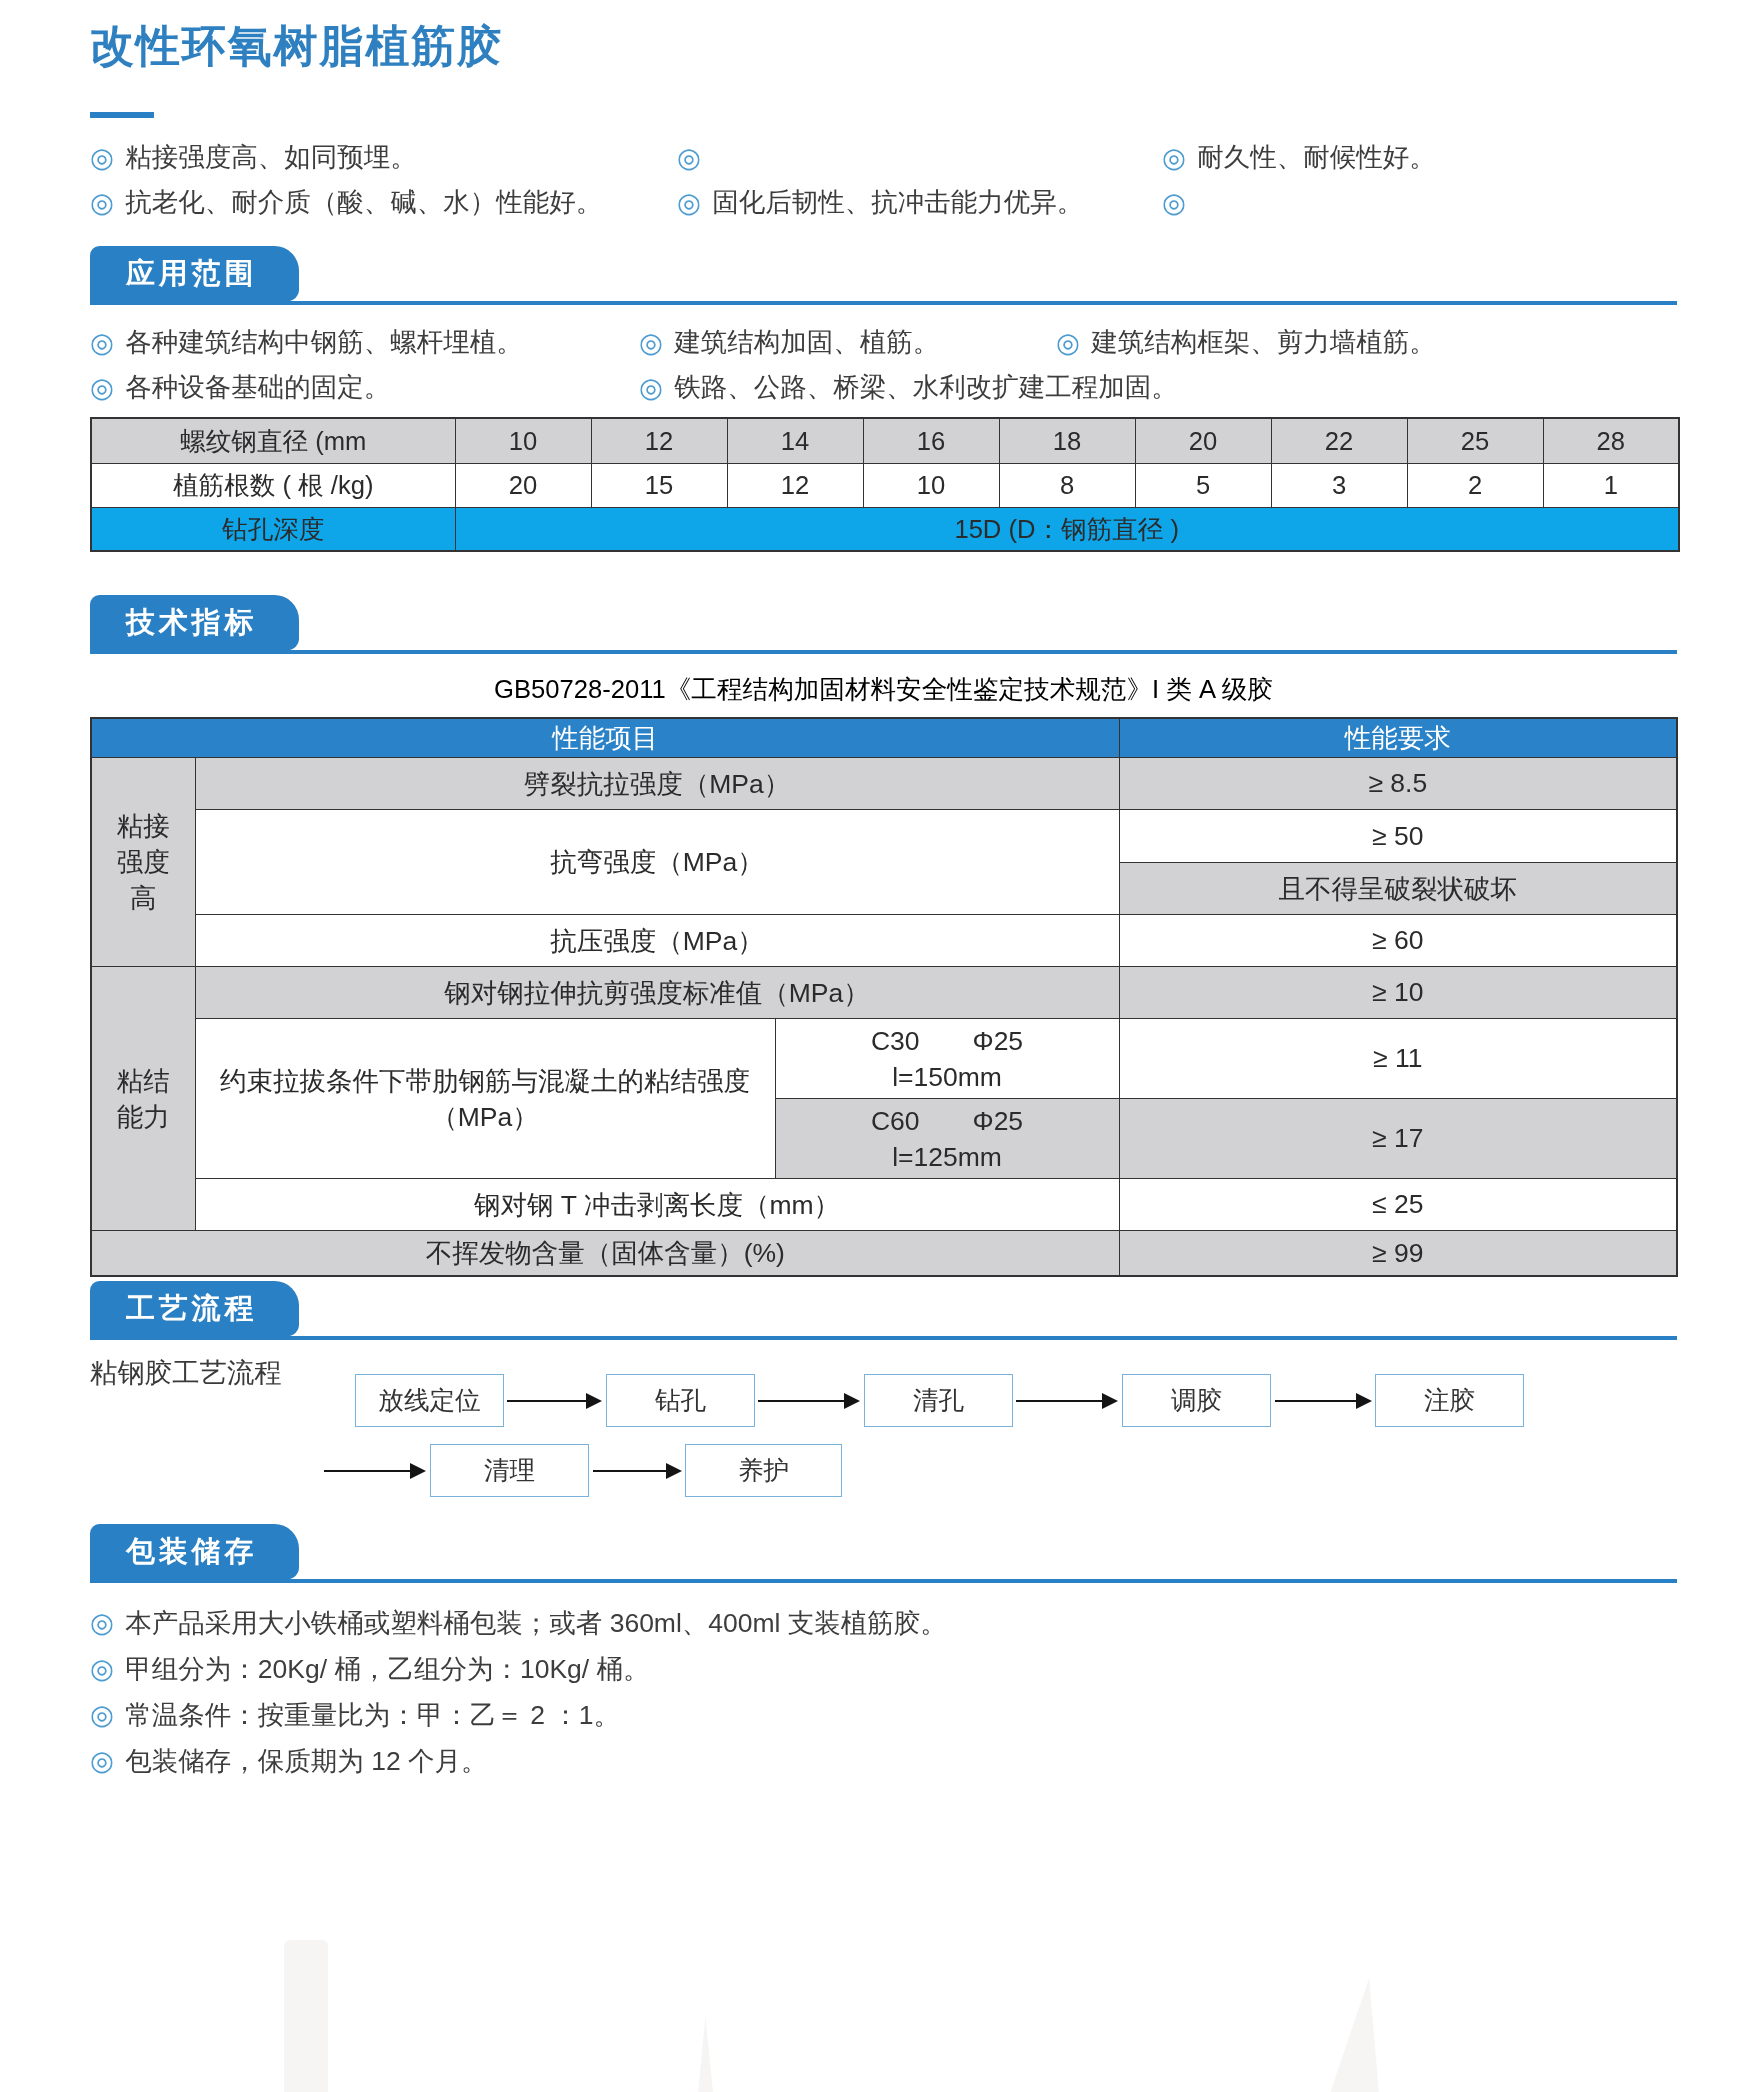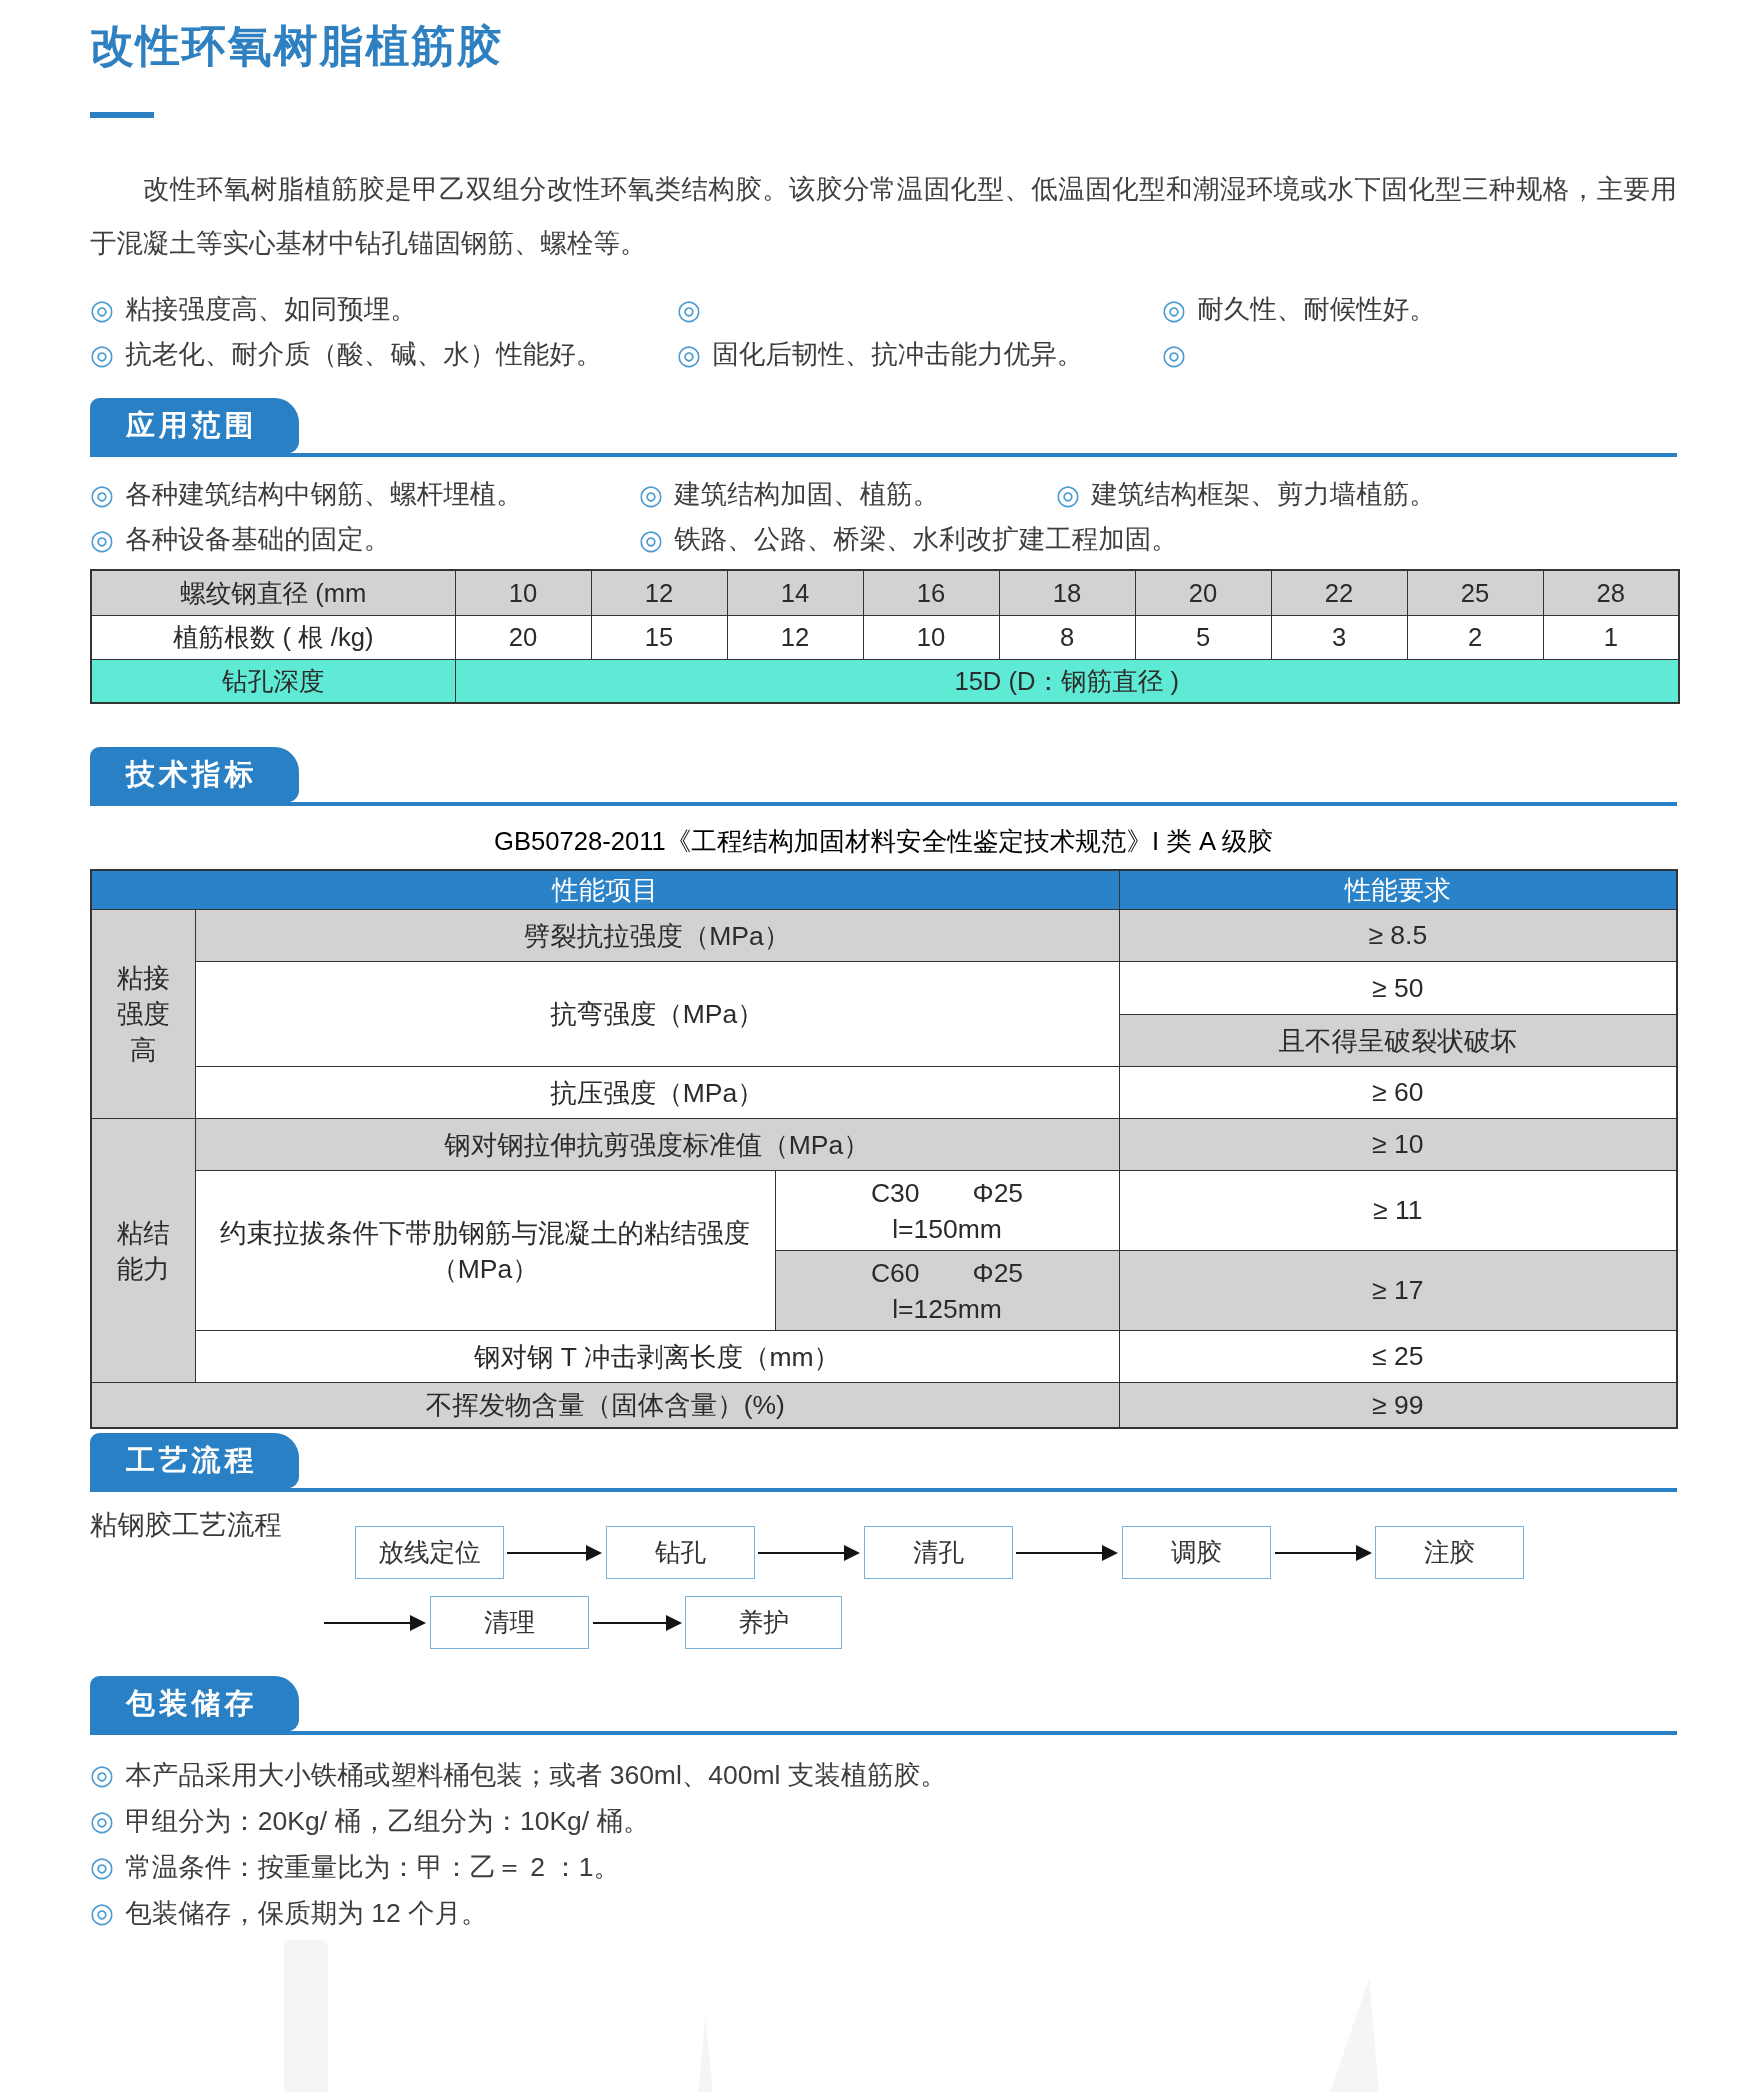--- a/index.html
+++ b/index.html
@@ -30,21 +30,21 @@
   .apps-grid{ display:grid; grid-template-columns:549px 417px 1fr; padding-top:15px; }
   .span-2{ grid-column:2 / 4; }
 
   
   .dosage-title{ margin-top:13.2px; font-size:25.6px; font-weight:bold; color:#2f2f2f; line-height:35px; }
   table{ border-collapse:collapse; table-layout:fixed; }
   .dosage{ margin-top:7.6px; width:1587px; border:2.8px solid #333; font-size:25.6px; color:#2b2b2b; }
   .dosage td{ border:1.9px solid #333; text-align:center; padding:0 3.8px; }
   .dosage tr:nth-child(1) td{ height:45px; background:#d2d2d4; }
   .dosage tr:nth-child(2) td{ height:44px; background:#ffffff; }
-  .dosage tr:nth-child(3) td{ height:44px; background:#5eead4; }
+  .dosage tr:nth-child(3) td{ height:44px; background:#0ea5e9; }
 
   
   .gb-line{ margin-top:17px; text-align:center; font-size:25.6px; color:#000000; line-height:36px; }
   .specs{ margin-top:9.5px; width:1587px; border:2.8px solid #333; font-size:26.5px; color:#2b2b2b; }
   .specs th,.specs td{ border:1.9px solid #333; text-align:center; vertical-align:middle; padding:0 16px; }
   .specs th{ background:#2a82c8; color:#fff; font-weight:normal; font-size:26.5px; height:40px; }
   .specs .g{ background:#d2d2d4; }
   .specs .w{ background:#ffffff; }
   .specs .cond-line{ display:block; line-height:36px; }
 
@@ -67,21 +67,20 @@
   .wm-center{ left:698px; top:2016px; width:15px; height:77px; clip-path:polygon(50% 0,100% 100%,0 100%); }
   .wm-right{ left:1330px; top:1978px; width:49px; height:115px; clip-path:polygon(80% 0,100% 100%,0 100%); }
 </style>
 </head>
 <body>
 
 <div class="page">
 
   <h1 class="doc-title">改性环氧树脂植筋胶</h1>
   <div class="title-dash"></div>
-  <p class="intro">改性环氧树脂植筋胶是甲乙双组分改性环氧类结构胶。该胶分常温固化型、低温固化型和潮湿环境或水下固化型三种规格，主要用于混凝土等实心基材中钻孔锚固钢筋、螺栓等。</p>
 
   <div class="features-grid">
     <div class="bullet">
         <span class="dot">◎</span>
         <span>粘接强度高、如同预埋。</span>
       </div>
     <div class="bullet">
         <span class="dot">◎</span>
       </div>
     <div class="bullet">

